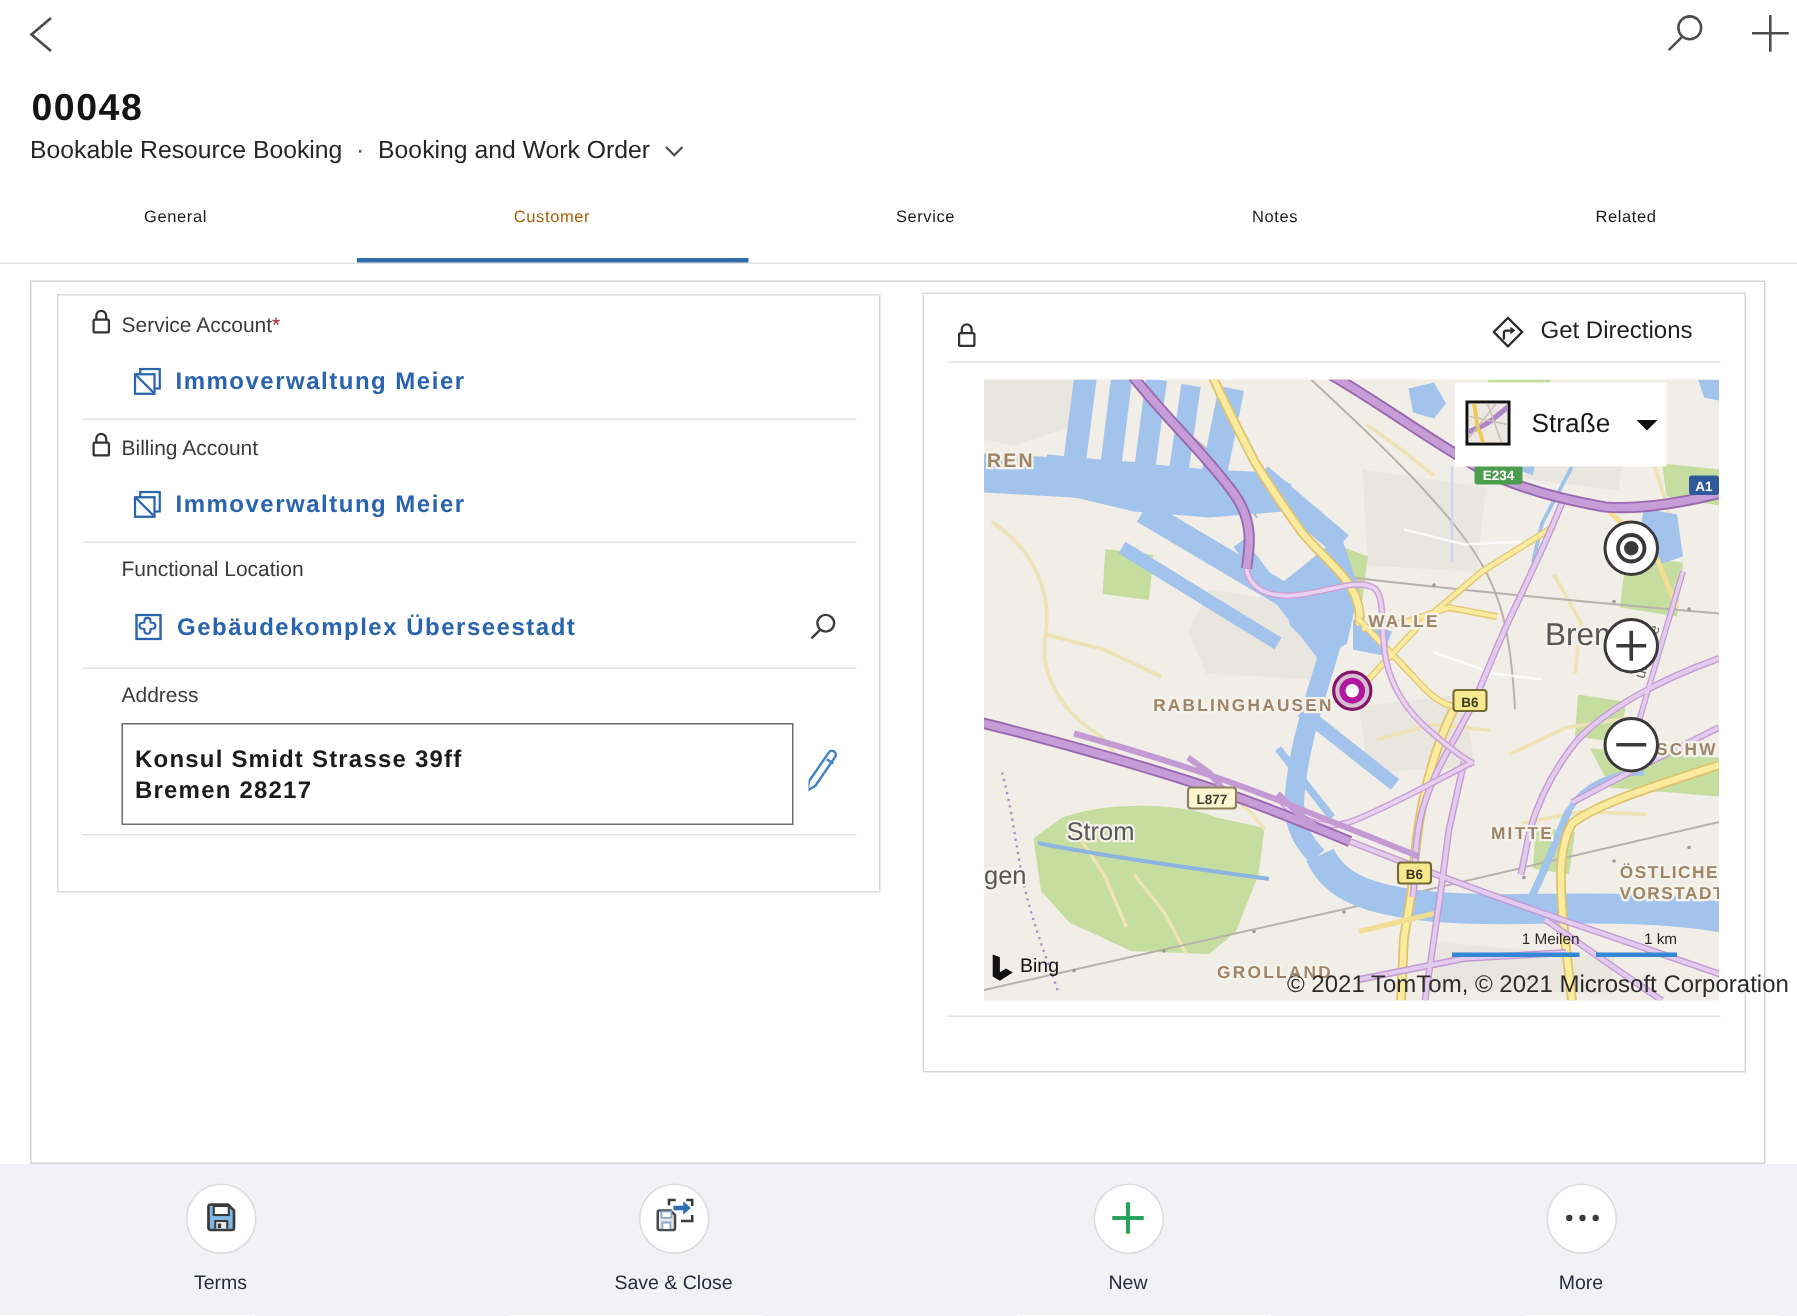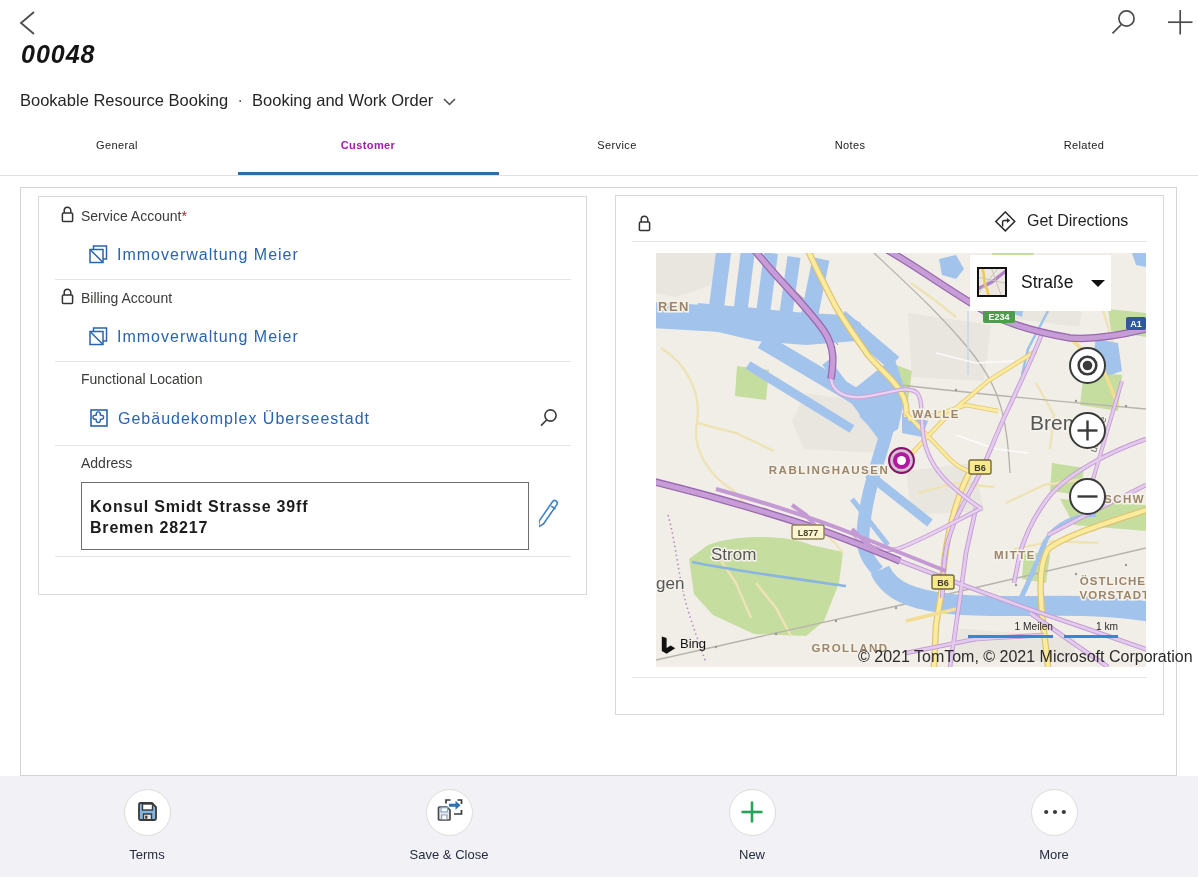--- a/index.html
+++ b/index.html
@@ -1,34 +1,34 @@
 <!DOCTYPE html>
 <html><head>
 <meta charset="utf-8">
 <style>
   html,body{margin:0;padding:0;}
   body{width:1198px;height:877px;position:relative;background:#fff;
        font-family:"Liberation Sans",sans-serif;overflow:hidden;}
   .abs{position:absolute;}
   svg{display:block;}
   
-  #title{left:21px;top:40px;font-size:25px;font-weight:700;color:#141414;letter-spacing:1px;font-style:italic;}
+  #title{left:21px;top:58px;font-size:25px;font-weight:700;color:#141414;letter-spacing:1px;}
   #subtitle{left:20px;top:91px;font-size:16.5px;color:#262626;white-space:nowrap;}
   
   .tab{top:139px;font-size:11px;letter-spacing:.4px;color:#1b1b1b;transform:translateX(-50%);white-space:nowrap;}
-  .tab.active{color:#a21caf;font-weight:700;}
+  .tab.active{color:#a16207;font-weight:400;}
   #tabline{left:0;top:175px;width:1198px;height:1px;background:#e1e1e1;}
   #tabunder{left:238px;top:172px;width:261px;height:3px;background:#2e6da8;}
   
   #outer{left:20px;top:187px;width:1157px;height:589px;border:1px solid #d5d5d5;background:#fff;box-sizing:border-box;}
   #lcard{left:38px;top:196px;width:549px;height:399px;border:1px solid #d9d9d9;background:#fff;box-sizing:border-box;}
   #rcard{left:615px;top:195px;width:549px;height:520px;border:1px solid #d9d9d9;background:#fff;box-sizing:border-box;}
   .divider{height:1px;background:#e4e4e4;}
   .label{font-size:14px;color:#3c3b39;white-space:nowrap;}
-  .link{font-size:16px;font-weight:400;color:#2a64ae;white-space:nowrap;letter-spacing:1px;}
+  .link{font-size:16px;font-weight:700;color:#2a64ae;white-space:nowrap;letter-spacing:1px;}
   
   #footer{left:0;top:776px;width:1198px;height:101px;background:#f2f1f5;}
   .fbtn{width:47px;height:47px;border-radius:50%;background:#fff;border:1px solid #dcdcdc;box-sizing:border-box;}
   .flabel{top:847px;font-size:13px;color:#262c3f;transform:translateX(-50%);white-space:nowrap;}
 </style>
 </head>
 <body>
 
 <svg class="abs" style="left:14px;top:9px" width="24" height="28" viewBox="0 0 24 28">
   <polyline points="20,3 7,14 20,25" fill="none" stroke="#4c4c4c" stroke-width="1.8"></polyline>

